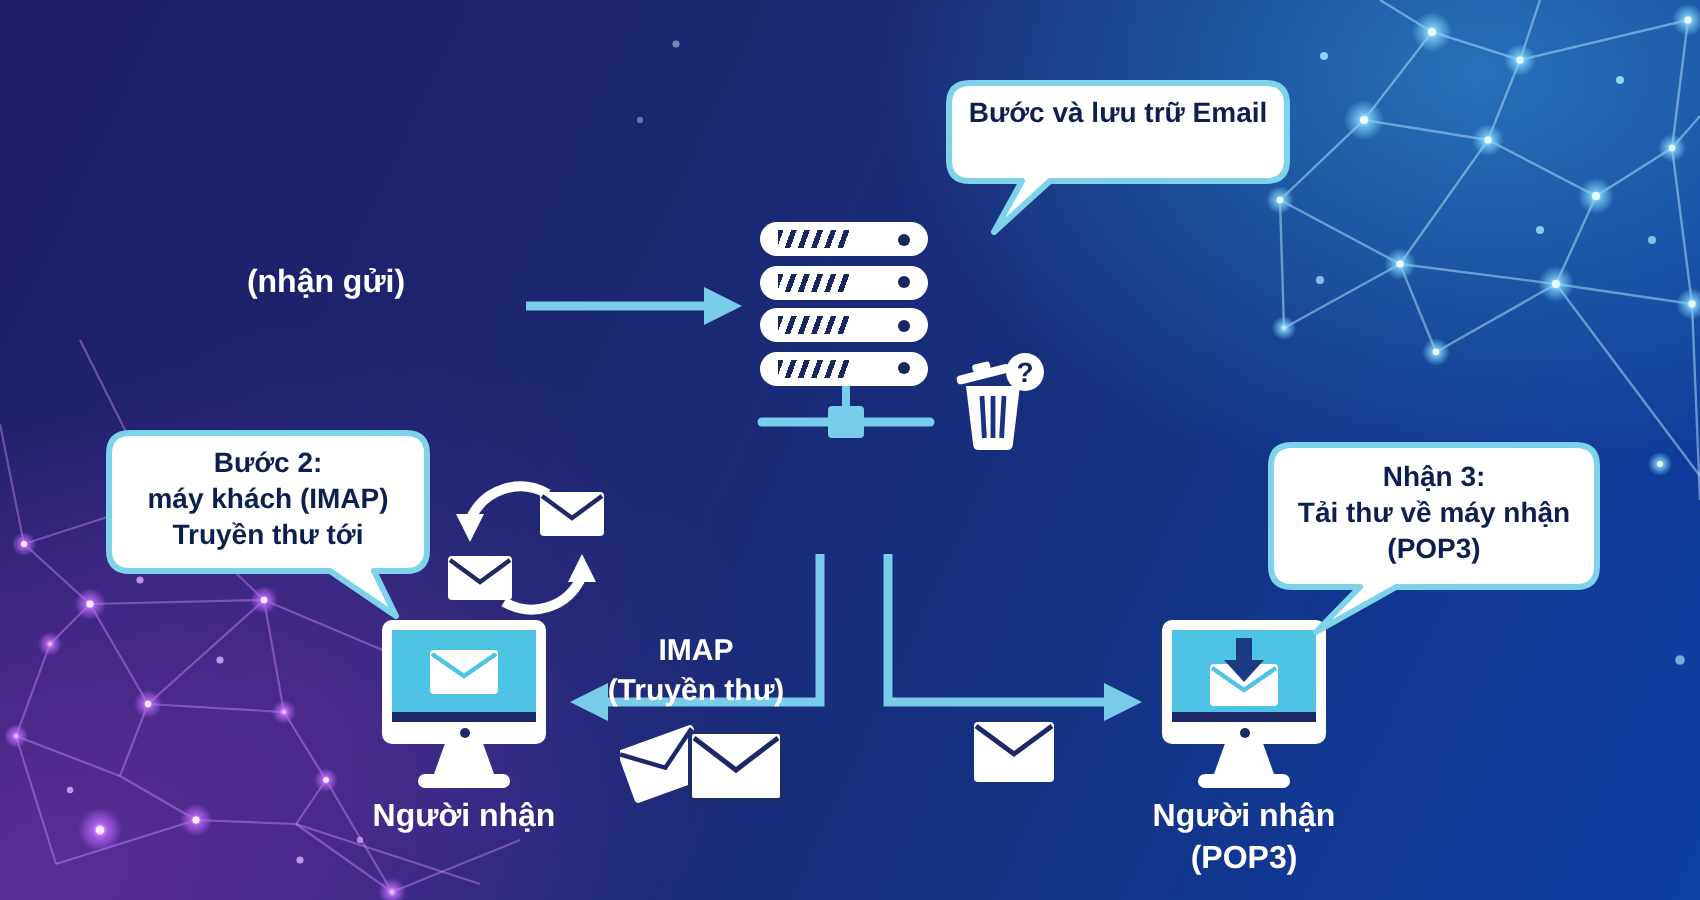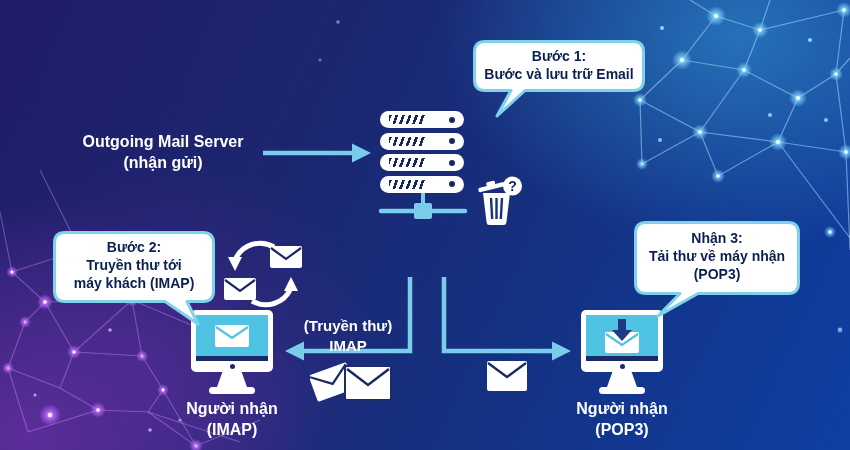--- a/index.html
+++ b/index.html
@@ -171,49 +171,47 @@
       <path d="M444,277 L444,351 L554,351" stroke="#79cdea" stroke-width="4.5" fill="none"></path>
       <polygon points="552,341.5 552,360.5 571,351" fill="#79cdea"></polygon>
     </g>
   </svg>
 
   <div class="bubble" style="left:473px;top:40px;width:172px;height:80px">
     <svg width="172" height="80" viewBox="0 0 172 80">
       <path d="M12,1.5 H160 Q170.5,1.5 170.5,12 V40 Q170.5,50.5 160,50.5 H52 L24,76 L38,50.5 H12 Q1.5,50.5 1.5,40 V12 Q1.5,1.5 12,1.5 Z" fill="#ffffff" stroke="#7ed3ea" stroke-width="3" stroke-linejoin="round"></path>
     </svg>
     <div class="txt" style="padding-top:8px">
-      <span class="ln">Bước 1:</span>
       <span class="ln">Bước và lưu trữ Email</span>
     </div>
   </div>
 
-  <div class="bubble" style="left:53px;top:231px;width:162px;height:98px">
+  <div class="bubble" style="left:53px;top:215px;width:162px;height:98px">
     <svg width="162" height="98" viewBox="0 0 162 98">
       <path d="M12,1.5 H150 Q160.5,1.5 160.5,12 V60 Q160.5,70.5 150,70.5 H134 L145,93 L112,70.5 H12 Q1.5,70.5 1.5,60 V12 Q1.5,1.5 12,1.5 Z" fill="#ffffff" stroke="#7ed3ea" stroke-width="3" stroke-linejoin="round"></path>
     </svg>
     <div class="txt" style="padding-top:8px">
       <span class="ln">Bước 2:</span>
+      <span class="ln">máy khách (IMAP)</span>
       <span class="ln">Truyền thư tới</span>
-      <span class="ln">máy khách (IMAP)</span>
     </div>
   </div>
 
   <div class="bubble" style="left:634px;top:221px;width:166px;height:100px">
     <svg width="166" height="100" viewBox="0 0 166 100">
       <path d="M12,1.5 H154 Q164.5,1.5 164.5,12 V62 Q164.5,72.5 154,72.5 H64 L24,95 L46,72.5 H12 Q1.5,72.5 1.5,62 V12 Q1.5,1.5 12,1.5 Z" fill="#ffffff" stroke="#7ed3ea" stroke-width="3" stroke-linejoin="round"></path>
     </svg>
     <div class="txt" style="padding-top:9px">
       <span class="ln">Nhận 3:</span>
       <span class="ln">Tải thư về máy nhận</span>
       <span class="ln">(POP3)</span>
     </div>
   </div>
 
   <div class="lbl f16" style="left:60px;top:132px;width:206px">
-    <span class="ln">Outgoing Mail Server</span>
     <span class="ln">(nhận gửi)</span>
   </div>
 
   <div class="server">
     <div class="srv-bar">
       <div class="srv-hatch"></div>
       <div class="srv-dot"></div>
     </div>
     <div class="srv-bar">
       <div class="srv-hatch"></div>
@@ -252,22 +250,22 @@
       <rect x="48" y="8" width="32" height="22" rx="2" fill="#ffffff"></rect>
       <path d="M49,10 L64,21 L79,10" stroke="#1b2a66" stroke-width="2.2" fill="none"></path>
     </g>
     <g>
       <rect x="2" y="40" width="32" height="22" rx="2" fill="#ffffff"></rect>
       <path d="M3,42 L18,53 L33,42" stroke="#1b2a66" stroke-width="2.2" fill="none"></path>
     </g>
   </svg>
 
   <div class="lbl f15" style="left:288px;top:316px;width:120px">
+    <span class="ln">IMAP</span>
     <span class="ln">(Truyền thư)</span>
-    <span class="ln">IMAP</span>
   </div>
 
   <div class="lbl f15" style="left:447px;top:316px;width:120px">
   </div>
 
   <svg class="icon" style="left:310px;top:358px" width="86" height="46" viewBox="0 0 86 46">
     <g transform="rotate(-20 22 24)">
       <rect x="2" y="10" width="40" height="28" rx="2" fill="#ffffff"></rect>
       <path d="M3,12 L22,26 L41,12" stroke="#1b2a66" stroke-width="2.2" fill="none"></path>
     </g>
@@ -309,20 +307,19 @@
         <div class="m-taskbar"></div>
       </div>
       <div class="m-dot"></div>
     </div>
     <div class="m-neck"></div>
     <div class="m-base"></div>
   </div>
 
   <div class="lbl f16" style="left:157px;top:399px;width:150px">
     <span class="ln">Người nhận</span>
-    <span class="ln">(IMAP)</span>
   </div>
   <div class="lbl f16" style="left:547px;top:399px;width:150px">
     <span class="ln">Người nhận</span>
     <span class="ln">(POP3)</span>
   </div>
 
 </div>
 
 </body></html>

